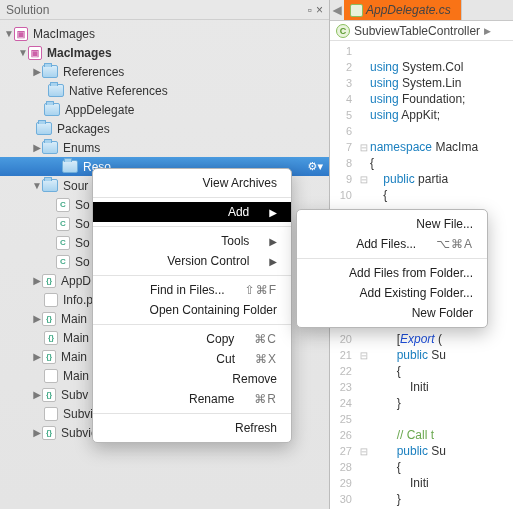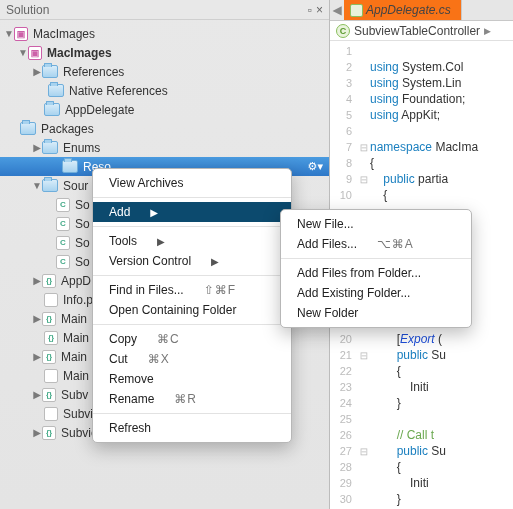--- a/index.html
+++ b/index.html
@@ -34,29 +34,29 @@
 .cl { display:flex; height:16px; align-items:center; }
 .ln { width:28px; text-align:right; color:#bcbcbc; padding-right:6px; font-size:11px;}
 .fold { width:12px; color:#bcbcbc; font-size:10px; text-align:center;}
 .tok { white-space:pre; color:#333; }
 .kw { color:#1a7fbf; }
 .ty { color:#1d4ed8;font-style:italic; }
 .cm { color:#6aa84f; }
 
 
 .menu { position:absolute; background:#fff; border:1px solid #b7b7b7; border-radius:5px; box-shadow: 0 6px 18px rgba(0,0,0,.25); padding:4px 0; }
-.mitem { height:20px; display:flex; align-items:center; padding:0 34px 0 16px; color:#222; font-size:13px; justify-content:flex-start; gap:20px;}
-.mitem.hi { background:#0c4a6e; color:#fff; }
+.mitem { height:20px; display:flex; align-items:center; padding:0 14px 0 16px; color:#222; font-size:13px; justify-content:flex-end; gap:20px;}
+.mitem.hi { background:#000000; color:#fff; }
 .mitem .arr { font-size:10px; color:#555; }
 .mitem.hi .arr { color:#fff; }
 .msep { height:1px; background:#e2e2e2; margin:4px 0; }
 .sc { color:#777; font-size:12px; letter-spacing:1px;}
 
 .menu1 { left:92px; top:168px; width:200px; }
-.menu2 { left:280px; top:209px; width:192px; }
+.menu2 { left:296px; top:209px; width:192px; }
 </style>
 </head>
 <body>
 
 <div class="sidebar">
   <div class="sb-header">
     <span>Solution</span>
     <span class="spacer-icons">
       <span>▫</span>
       <span>×</span>
@@ -80,21 +80,21 @@
         <span class="lbl">References</span>
       </div>
     <div class="row" style="padding-left:48px">
         <span class="folder"></span>
         <span class="lbl">Native References</span>
       </div>
     <div class="row" style="padding-left:44px">
         <span class="folder"></span>
         <span class="lbl">AppDelegate</span>
       </div>
-    <div class="row" style="padding-left:20px">
+    <div class="row" style="padding-left:36px">
         <span class="folder"></span>
         <span class="lbl">Packages</span>
       </div>
     <div class="row" style="padding-left:32px">
         <span class="caret">▶</span>
         <span class="folder"></span>
         <span class="lbl">Enums</span>
       </div>
 
     <div class="row sel" style="padding-left:62px">

